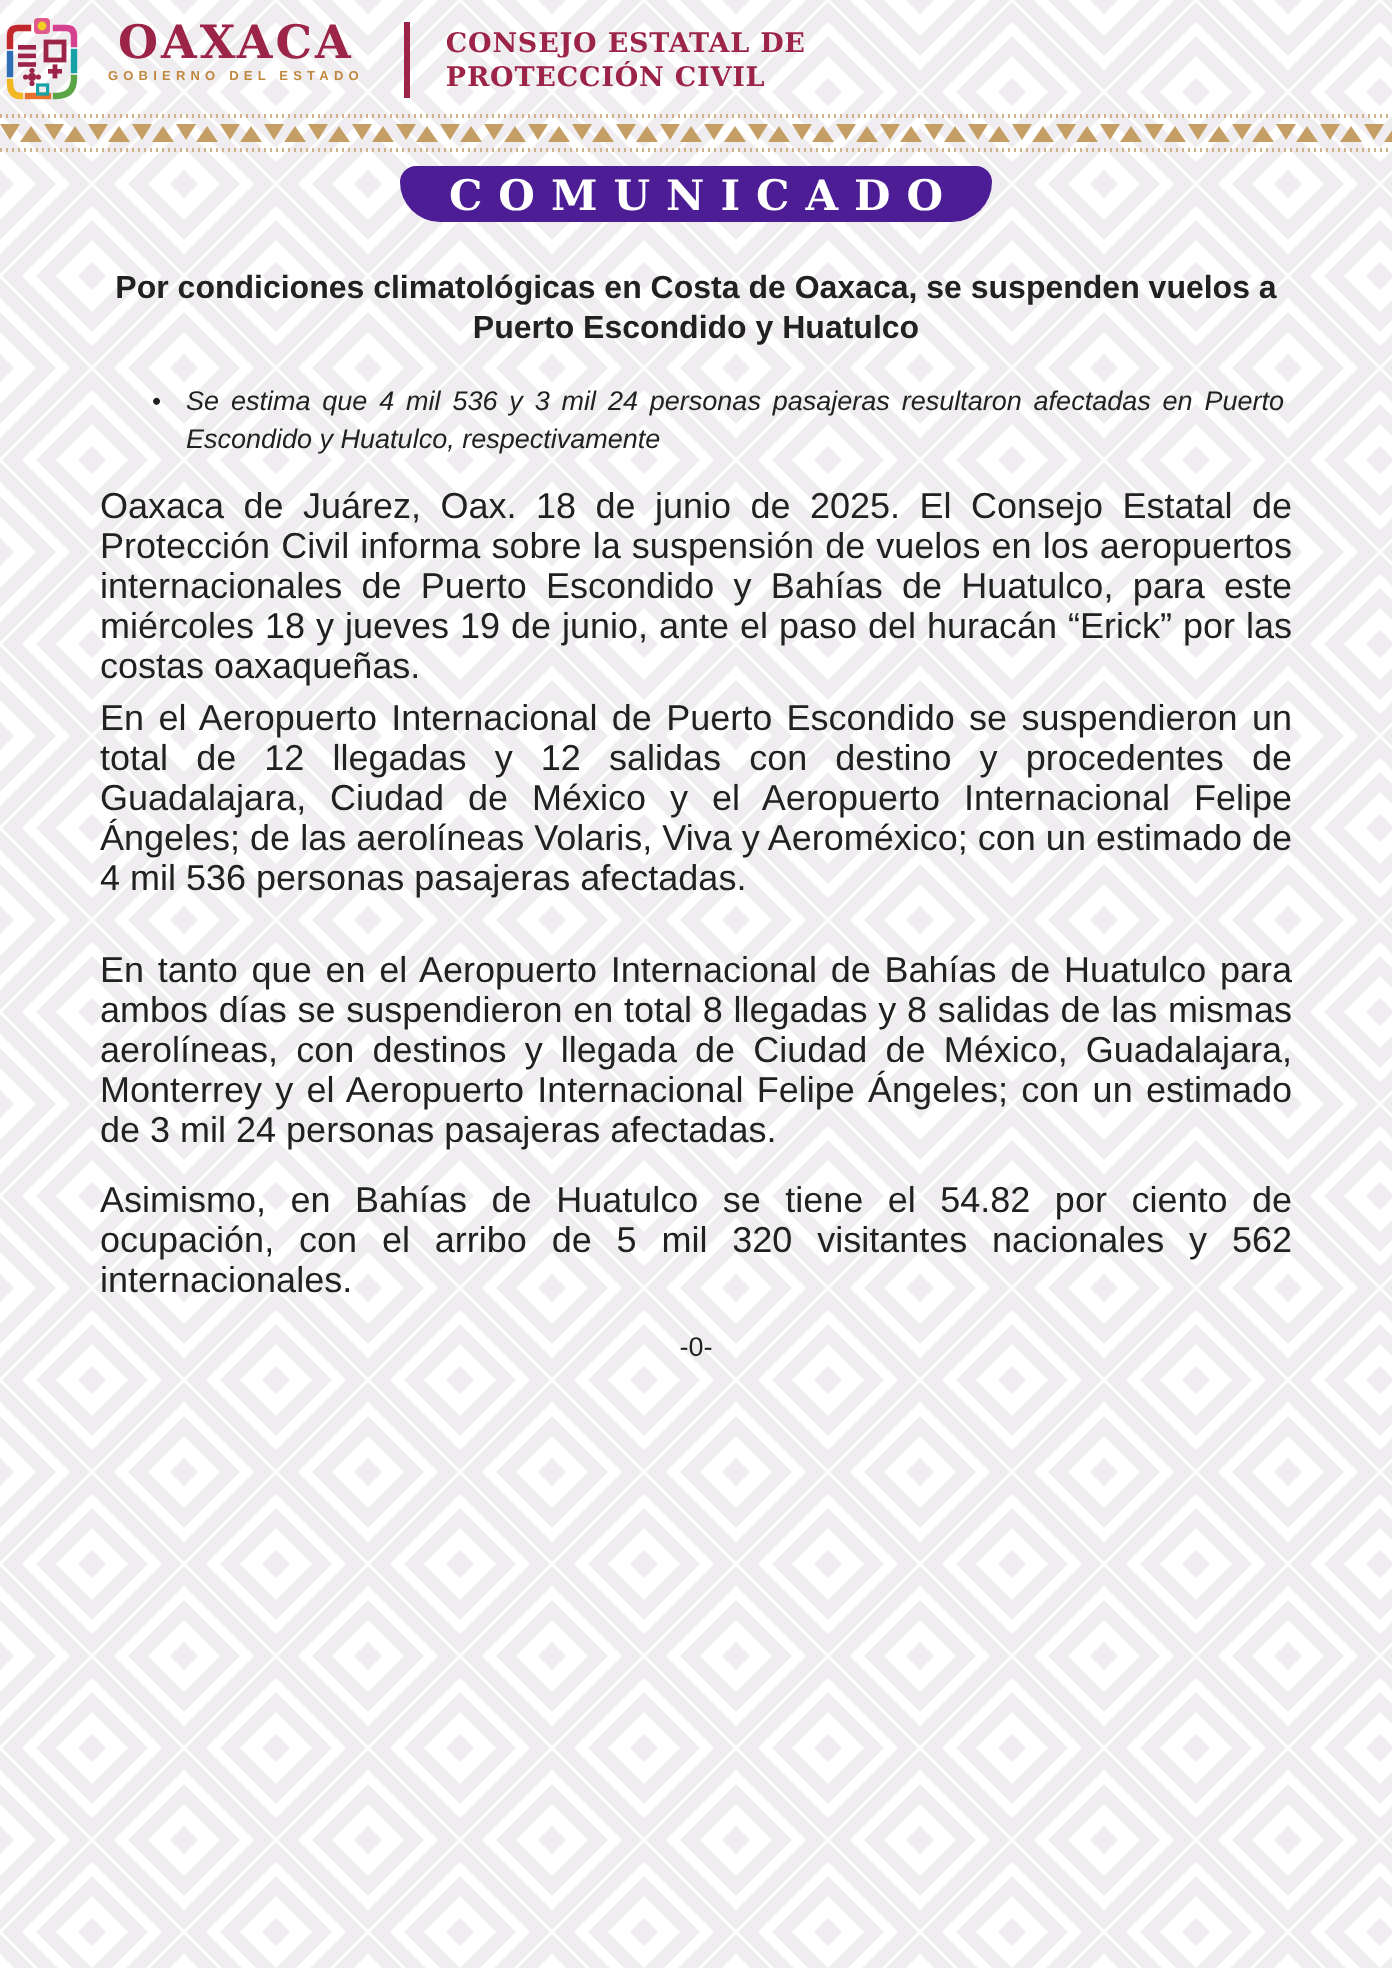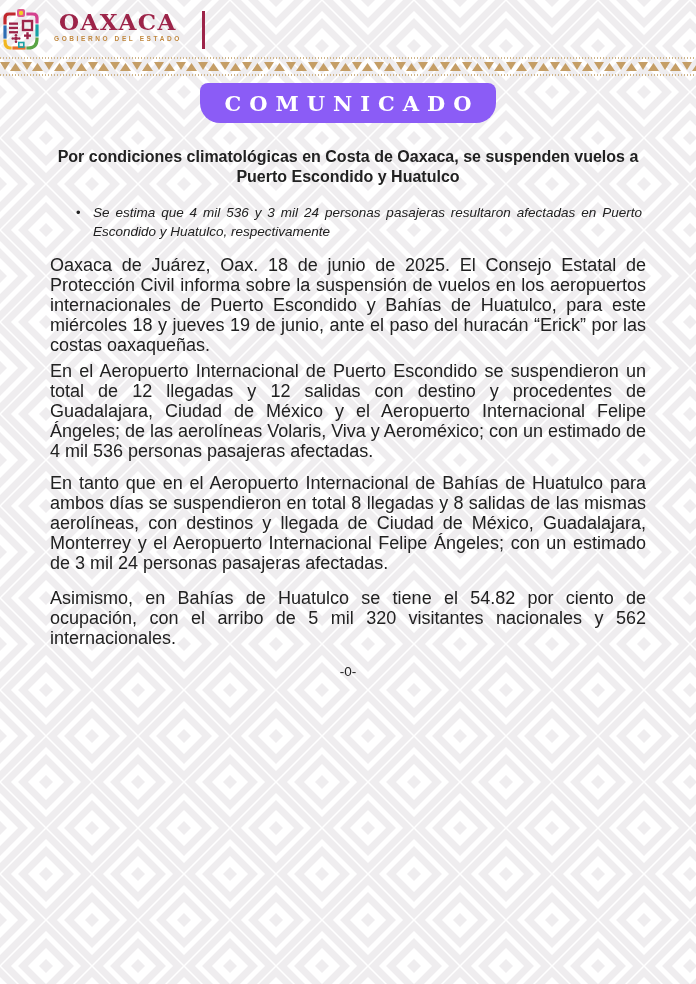--- a/index.html
+++ b/index.html
@@ -39,22 +39,22 @@
   
   .band{margin-top:2px;}
   .dotted{
     height:2px;margin:1px 0;
     background:repeating-linear-gradient(90deg,#cfb489 0 1px,transparent 1px 3px);
   }
   .zigzag{display:block;}
 
   
   .banner{
-    width:296px;height:40px;margin:7px auto 0;
-    background:#8b5cf6;
+    width:296px;height:28px;margin:7px auto 0;
+    background:#4c1d95;
     border-radius:8px 8px 20px 20px;
     display:flex;align-items:center;justify-content:center;
   }
   .banner-label{
     font-family:"DejaVu Serif", serif;font-weight:bold;
     font-size:21px;letter-spacing:8px;padding-left:8px;
     color:#ffffff;white-space:nowrap;
   }
 
   
@@ -71,21 +71,21 @@
   }
   .bullet-dot{flex:0 0 auto;width:17px;font-style:normal;font-size:13px;}
   .bullet-text{flex:1 1 auto;padding-right:4px;text-align:justify;}
   .para{
     margin:0;margin-top:13px;
     font-size:18px;line-height:20px;
     text-align:justify;
   }
   .para.p1{margin-top:14px;}
   .para.p2{margin-top:6px;}
-  .para.p3{margin-top:12px;}
+  .para.p3{margin-top:26px;}
   .para.p4{margin-top:13px;}
   .para.p5{margin-top:15px;}
   .end-mark{margin-top:14px;text-align:center;font-size:13.5px;line-height:20px;}
 </style>
 </head>
 <body>
 
 <div id="page">
 
   <svg class="bg-pattern" width="696" height="984" aria-hidden="true">
@@ -152,20 +152,24 @@
         <rect x="18.8" y="33.5" width="5" height="4.5" fill="none" stroke="#17a2a6" stroke-width="1.6"></rect>
       </svg>
 
       <div class="logo-text">
         <div class="wordmark">OAXACA</div>
         <div class="tagline">GOBIERNO DEL ESTADO</div>
       </div>
 
       <div class="lh-sep"></div>
 
+      <div class="org-name">
+        <div>CONSEJO ESTATAL DE</div>
+        <div>PROTECCIÓN CIVIL</div>
+      </div>
     </div>
 
     <div class="band">
       <div class="dotted"></div>
       <svg class="zigzag" width="696" height="13" aria-hidden="true">
         <defs>
           <pattern id="zig" width="22" height="13" patternUnits="userSpaceOnUse">
             <path d="M0,2 L10,2 L5,10 Z" fill="#c59e66"></path>
             <path d="M10,11 L21,11 L15.5,3 Z" fill="#c59e66"></path>
           </pattern>

